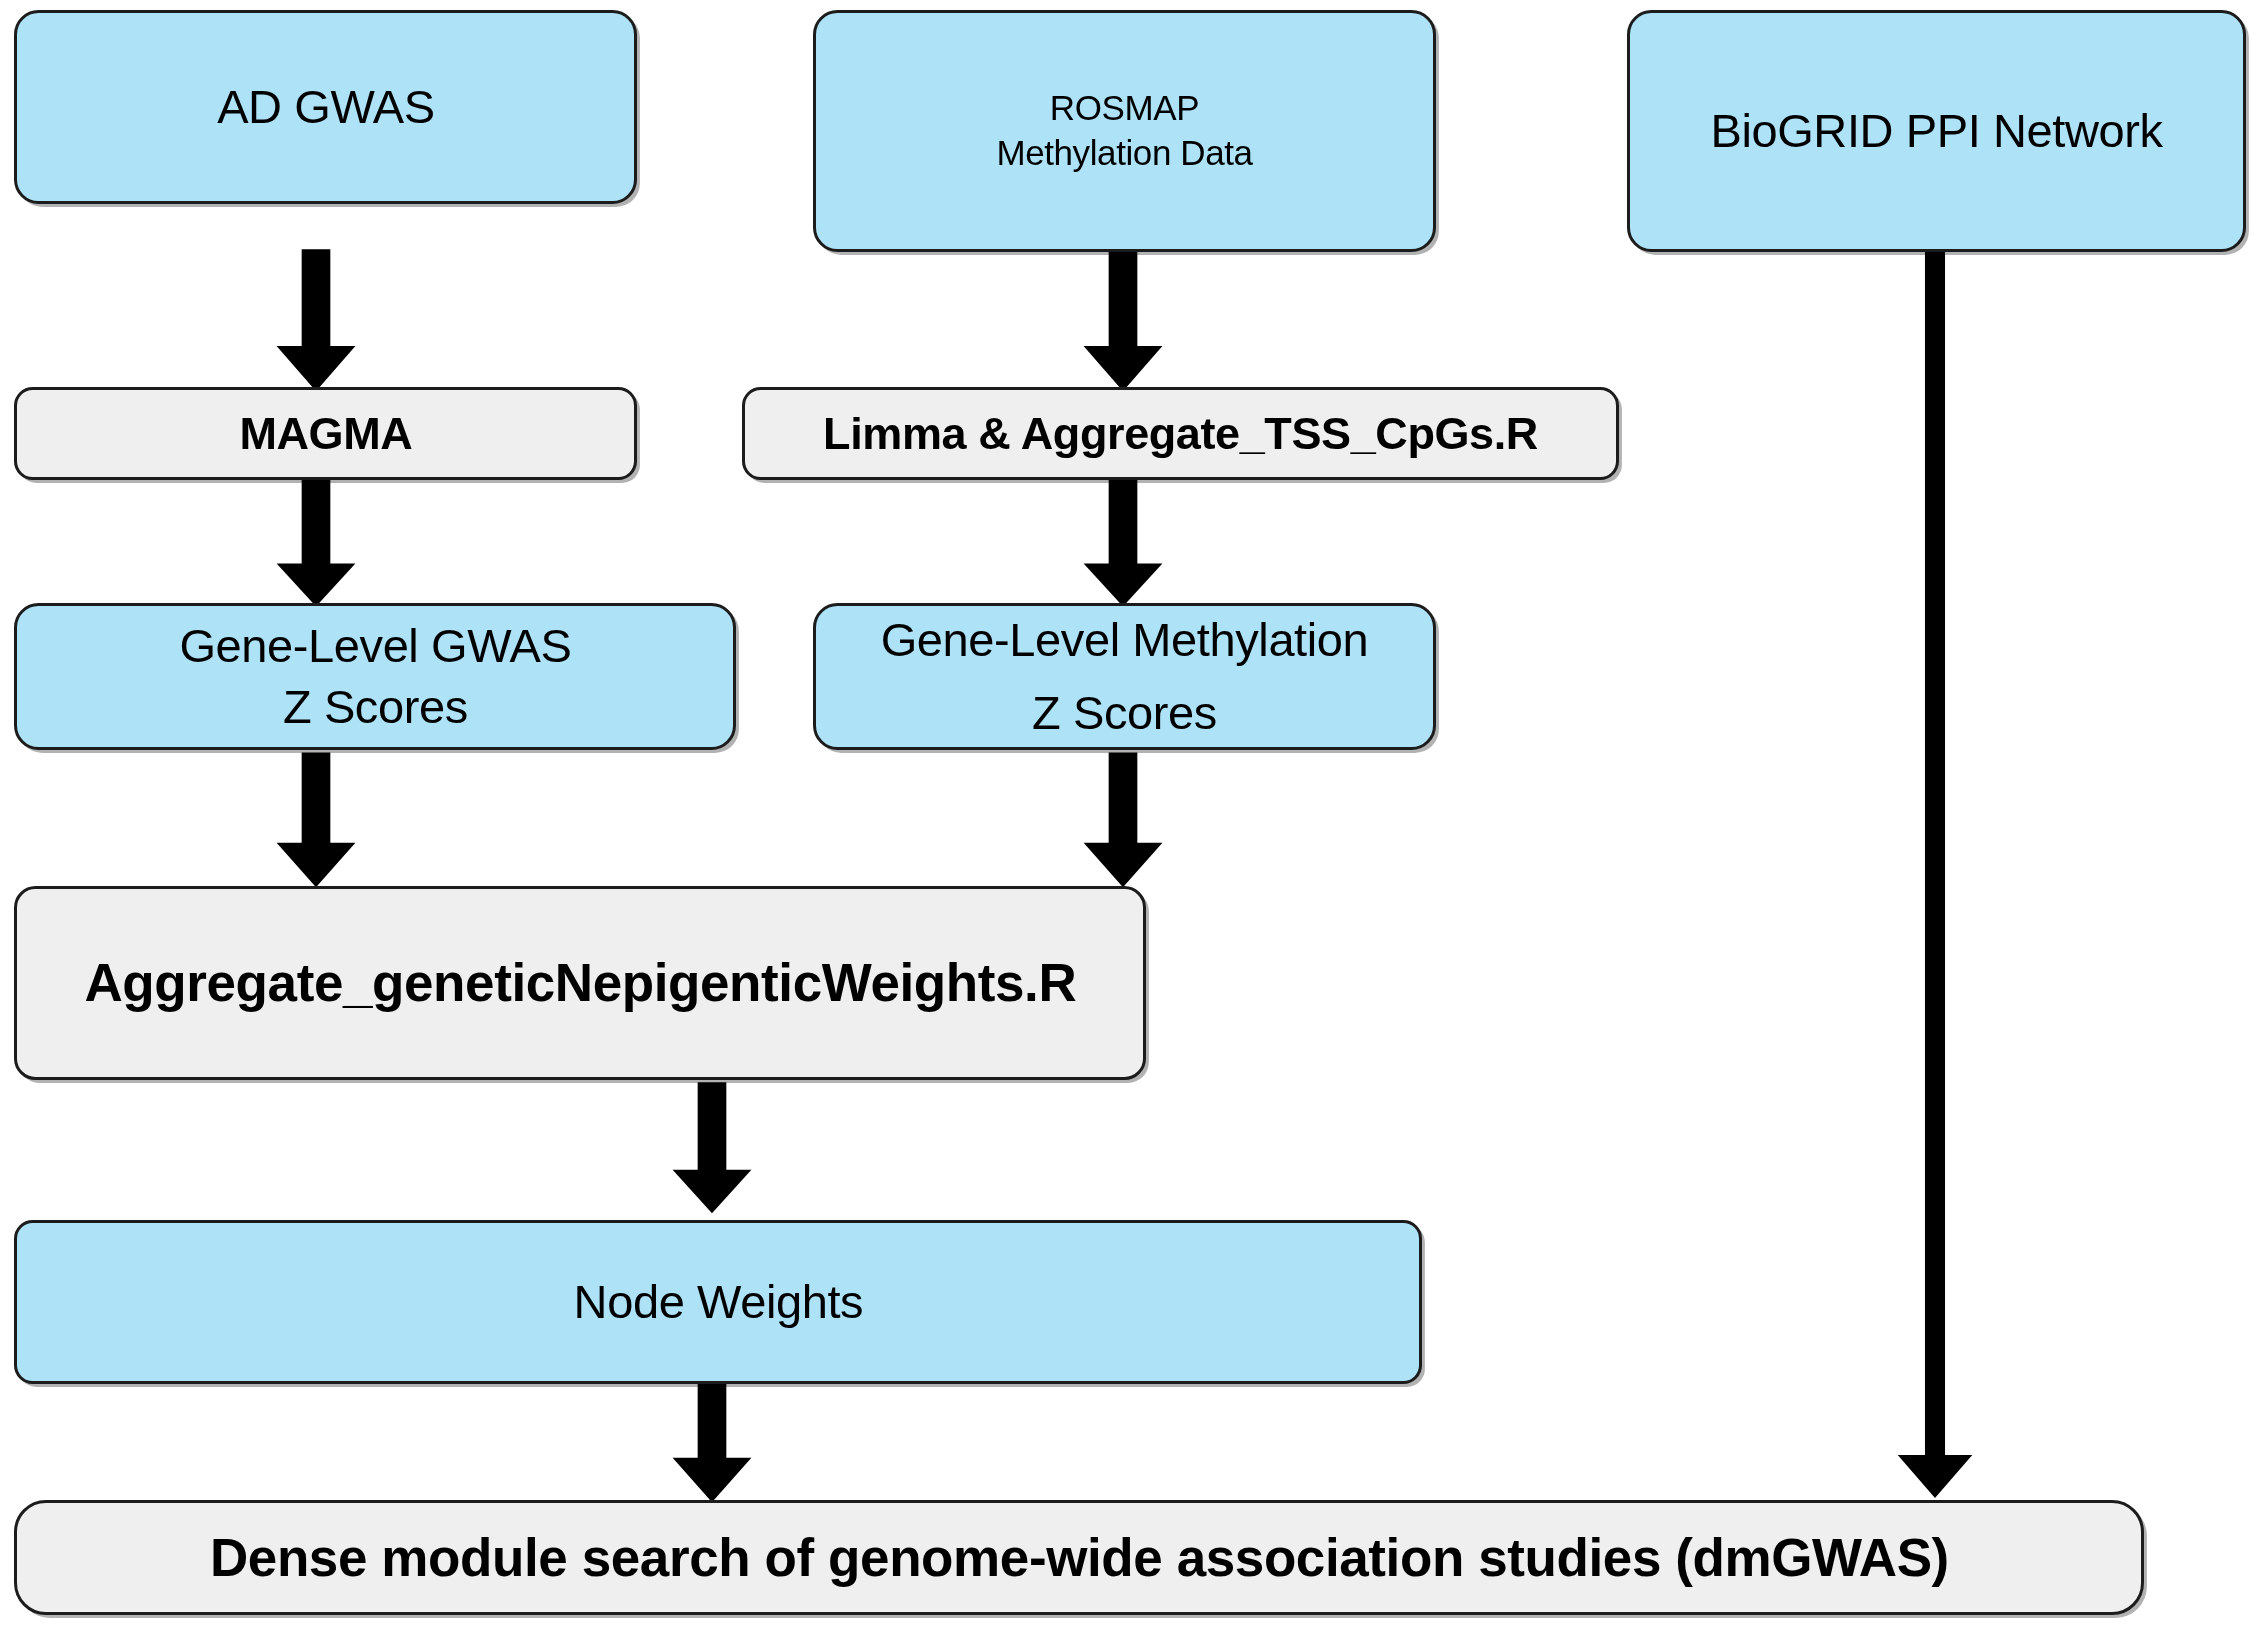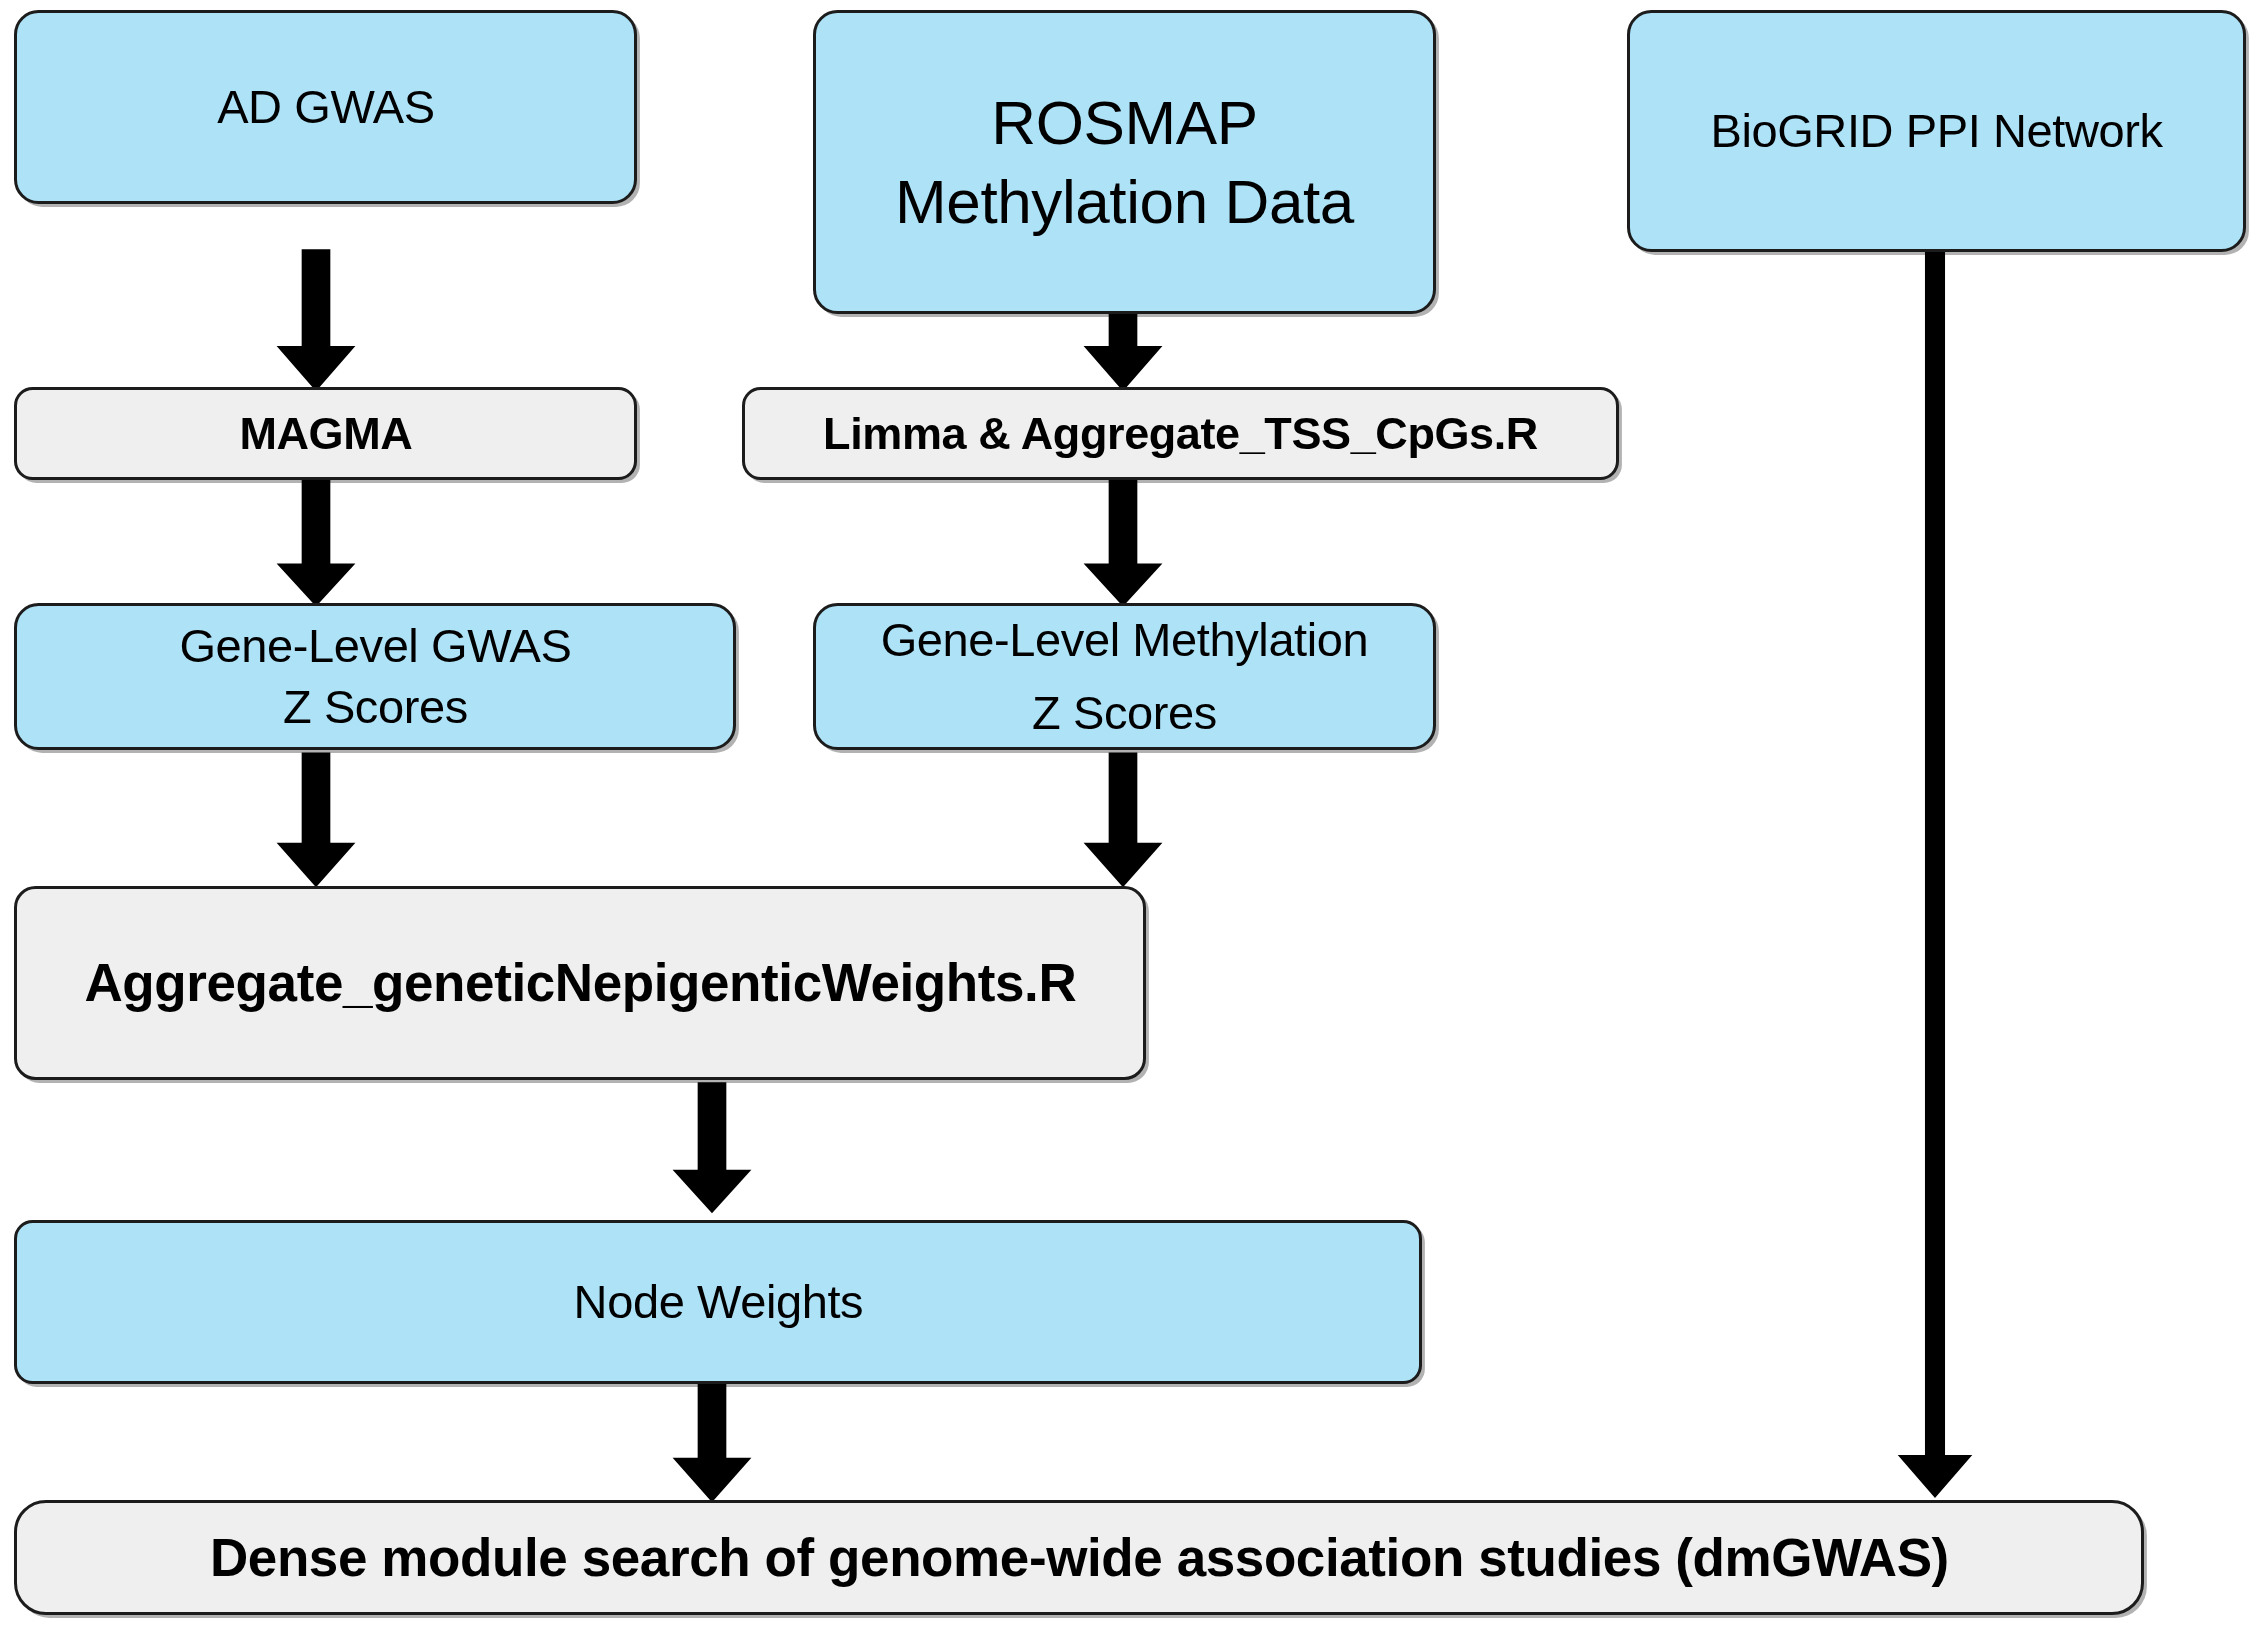--- a/index.html
+++ b/index.html
@@ -109,21 +109,21 @@
   <div class="arrow" style="left:1892px; top:249px; width:86px; height:1254px;">
     <svg width="86" height="1254" viewBox="0 0 120 1744">
       <path d="M46 0 H74 V1680 H112 L60 1740 L8 1680 H46 Z" fill="#000000"></path>
     </svg>
   </div>
 
   <div class="node data" style="left:14.4px; top:10px; width:623px; height:194px; font-size:47px;">
     <span class="line">AD GWAS</span>
   </div>
 
-  <div class="node data" style="left:813px; top:10px; width:623px; height:304px; font-size:62px;">
+  <div class="node data" style="left:813px; top:10px; width:623px; height:242px; font-size:35px;">
     <span class="line">ROSMAP</span>
     <span class="line">Methylation Data</span>
   </div>
 
   <div class="node data" style="left:1627px; top:10px; width:619px; height:242px; font-size:47px;">
     <span class="line">BioGRID PPI Network</span>
   </div>
 
   <div class="node proc" style="left:742px; top:387px; width:877px; height:93px; font-size:45px; border-radius:18.7px;">
     <span class="line">Limma &amp; Aggregate_TSS_CpGs.R</span>

